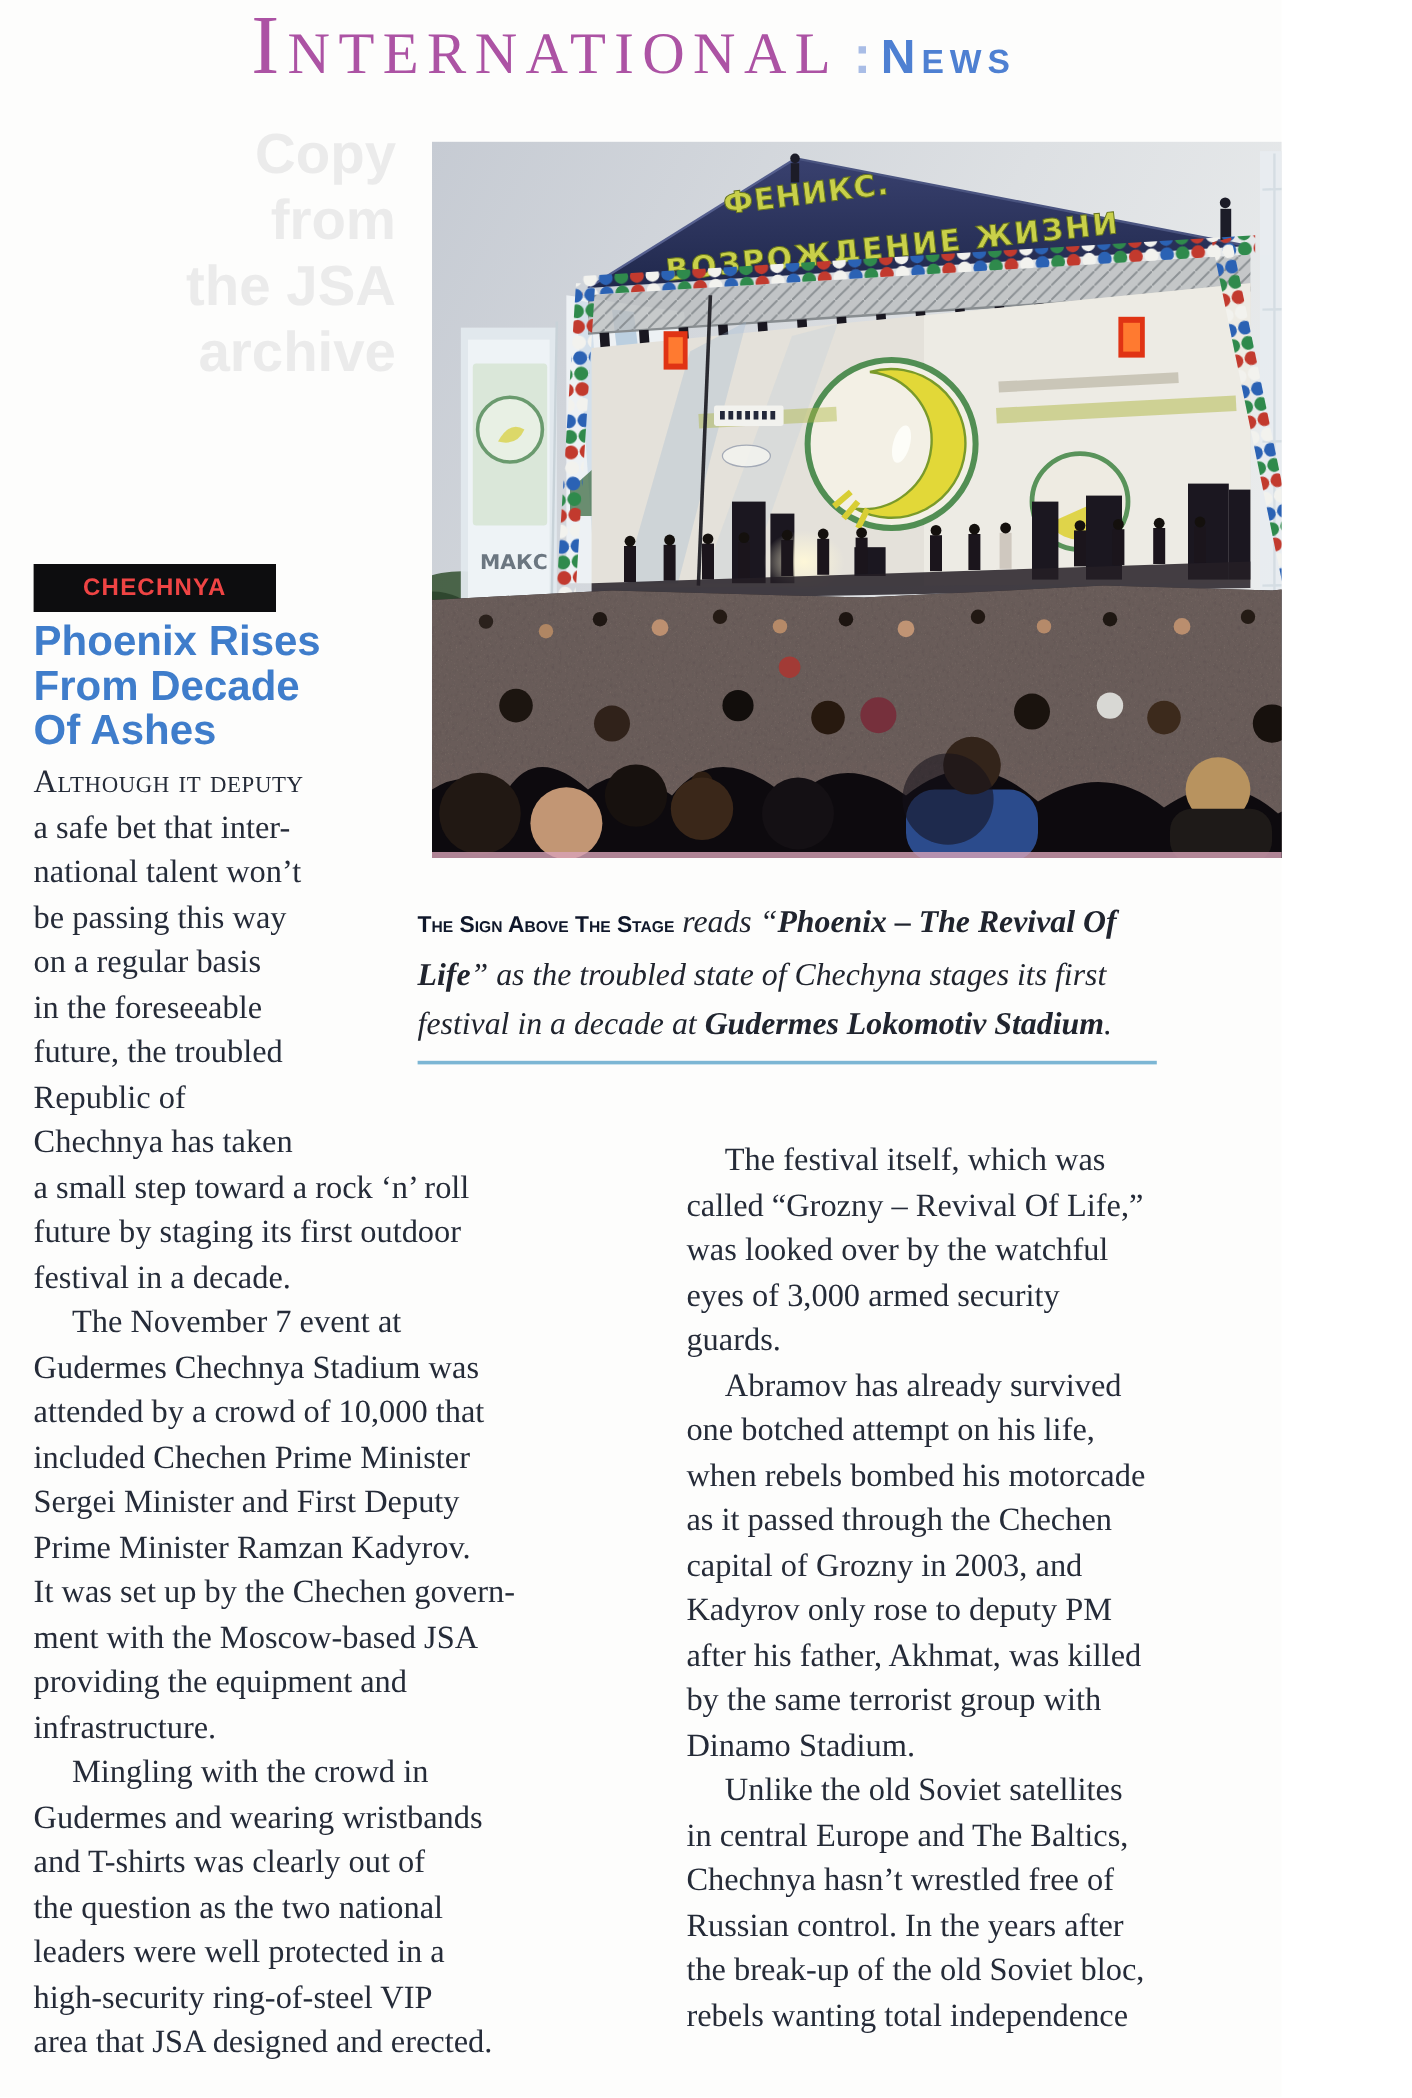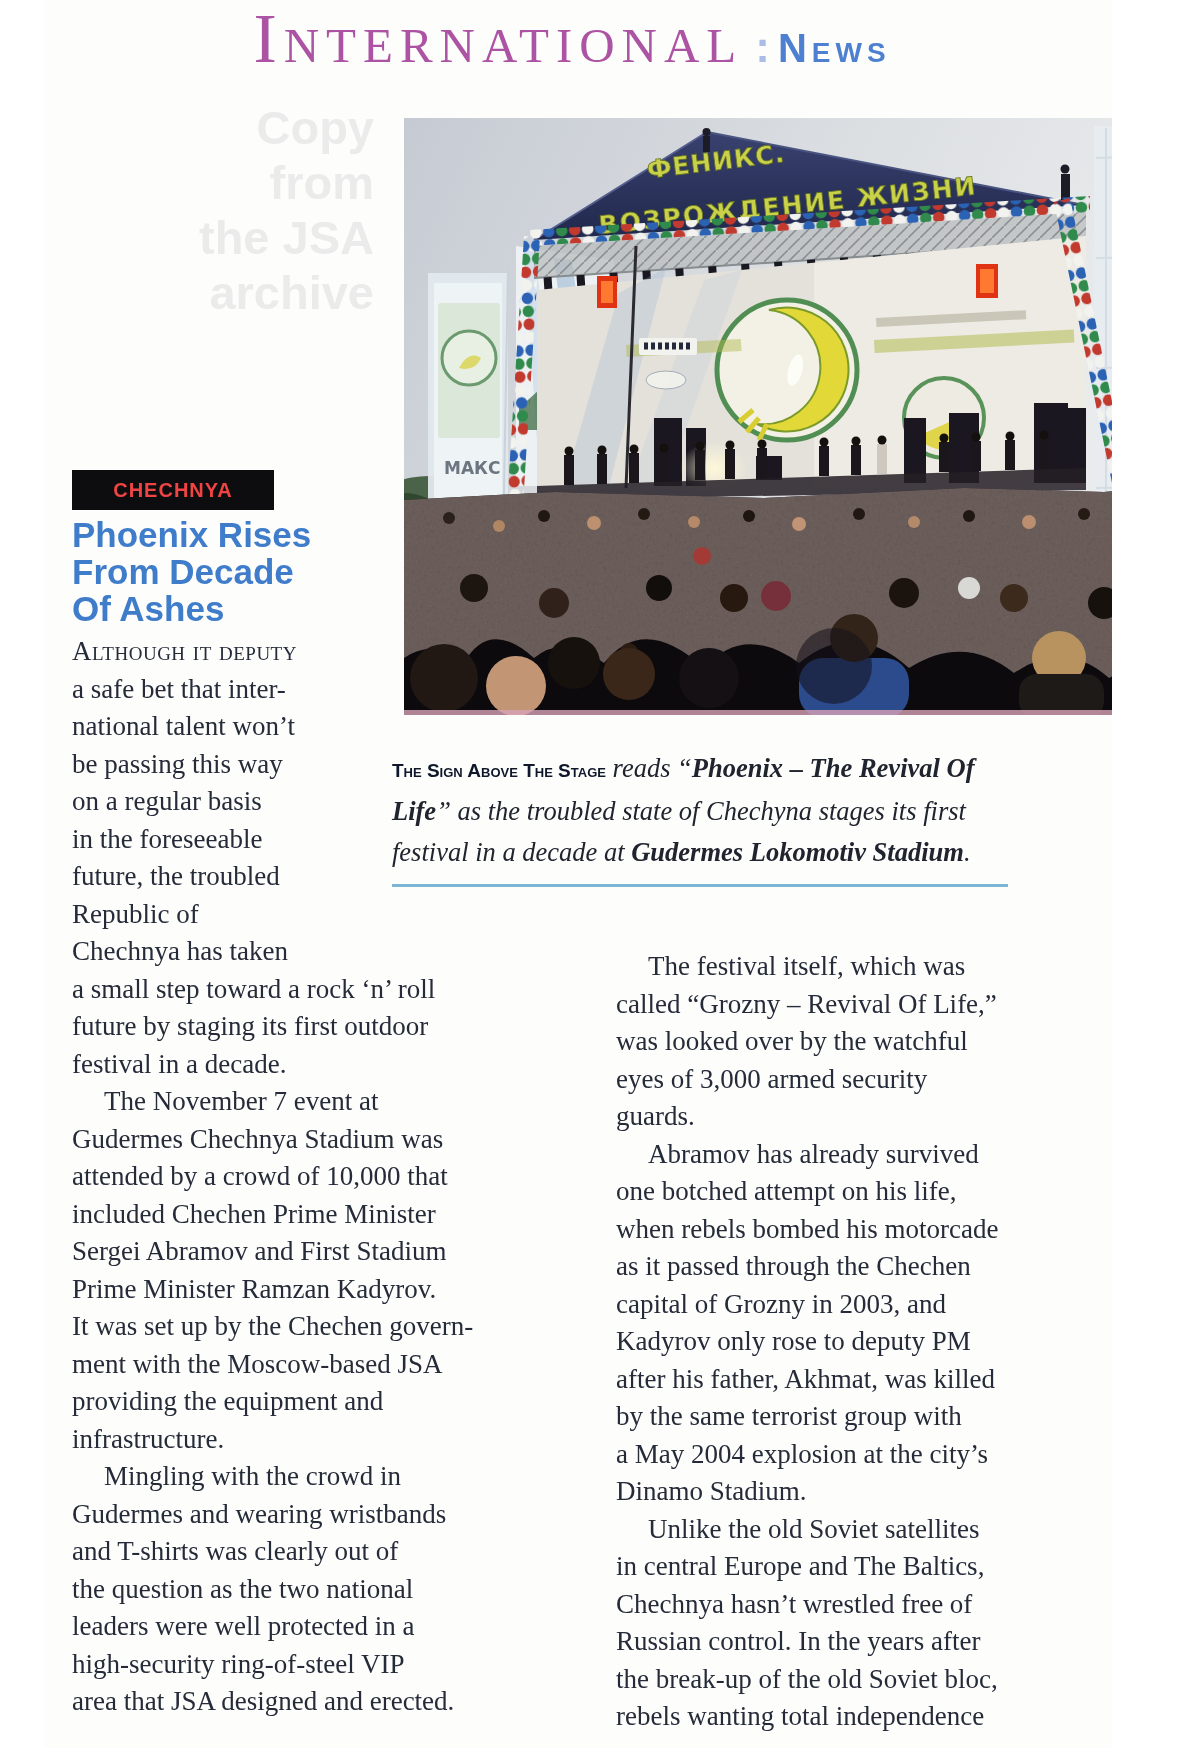--- a/index.html
+++ b/index.html
@@ -1,17 +1,17 @@
 <!DOCTYPE html>
 <html><head>
 <meta charset="utf-8">
 <style>
   html,body{margin:0;padding:0;background:#ffffff;}
   .page{position:relative;width:1068px;height:1748px;background:#fdfdfc;overflow:hidden;
-        font-family:"Liberation Serif",serif;margin-left:44px;}
+        font-family:"Liberation Serif",serif;}
 
   
   .masthead{position:absolute;left:0;top:2px;width:100%;display:flex;justify-content:center;
             align-items:baseline;transform:translateX(-6px);}
   .masthead .intl{font-family:"Liberation Serif",serif;font-variant:small-caps;font-size:70px;
                   letter-spacing:7px;color:#ac53a4;font-weight:500;line-height:1.05;}
   .masthead .colon{font-family:"Liberation Sans",sans-serif;font-size:44px;font-weight:bold;
                    color:#a9bde6;margin:0 8px 0 12px;}
   .masthead .news{font-family:"Liberation Sans",sans-serif;font-variant:small-caps;font-weight:bold;
                   font-size:40px;letter-spacing:5px;color:#4e80d2;line-height:1.05;}
@@ -359,21 +359,21 @@
       <div class="bodyline">future, the troubled</div>
       <div class="bodyline">Republic of</div>
       <div class="bodyline">Chechnya has taken</div>
       <div class="bodyline">a small step toward a rock ‘n’ roll</div>
       <div class="bodyline">future by staging its first outdoor</div>
       <div class="bodyline">festival in a decade.</div>
       <div class="bodyline ind">The November 7 event at</div>
       <div class="bodyline">Gudermes Chechnya Stadium was</div>
       <div class="bodyline">attended by a crowd of 10,000 that</div>
       <div class="bodyline">included Chechen Prime Minister</div>
-      <div class="bodyline">Sergei Abramov and First Stadium</div>
+      <div class="bodyline">Sergei Minister and First Deputy</div>
       <div class="bodyline">Prime Minister Ramzan Kadyrov.</div>
       <div class="bodyline">It was set up by the Chechen govern-</div>
       <div class="bodyline">ment with the Moscow-based JSA</div>
       <div class="bodyline">providing the equipment and</div>
       <div class="bodyline">infrastructure.</div>
       <div class="bodyline ind">Mingling with the crowd in</div>
       <div class="bodyline">Gudermes and wearing wristbands</div>
       <div class="bodyline">and T-shirts was clearly out of</div>
       <div class="bodyline">the question as the two national</div>
       <div class="bodyline">leaders were well protected in a</div>
@@ -395,21 +395,20 @@
       <div class="bodyline">eyes of 3,000 armed security</div>
       <div class="bodyline">guards.</div>
       <div class="bodyline ind">Abramov has already survived</div>
       <div class="bodyline">one botched attempt on his life,</div>
       <div class="bodyline">when rebels bombed his motorcade</div>
       <div class="bodyline">as it passed through the Chechen</div>
       <div class="bodyline">capital of Grozny in 2003, and</div>
       <div class="bodyline">Kadyrov only rose to deputy PM</div>
       <div class="bodyline">after his father, Akhmat, was killed</div>
       <div class="bodyline">by the same terrorist group with</div>
-      <div class="bodyline">a May 2004 explosion at the city’s</div>
       <div class="bodyline">Dinamo Stadium.</div>
       <div class="bodyline ind">Unlike the old Soviet satellites</div>
       <div class="bodyline">in central Europe and The Baltics,</div>
       <div class="bodyline">Chechnya hasn’t wrestled free of</div>
       <div class="bodyline">Russian control. In the years after</div>
       <div class="bodyline">the break-up of the old Soviet bloc,</div>
       <div class="bodyline">rebels wanting total independence</div>
     </div>
 
 </div>

